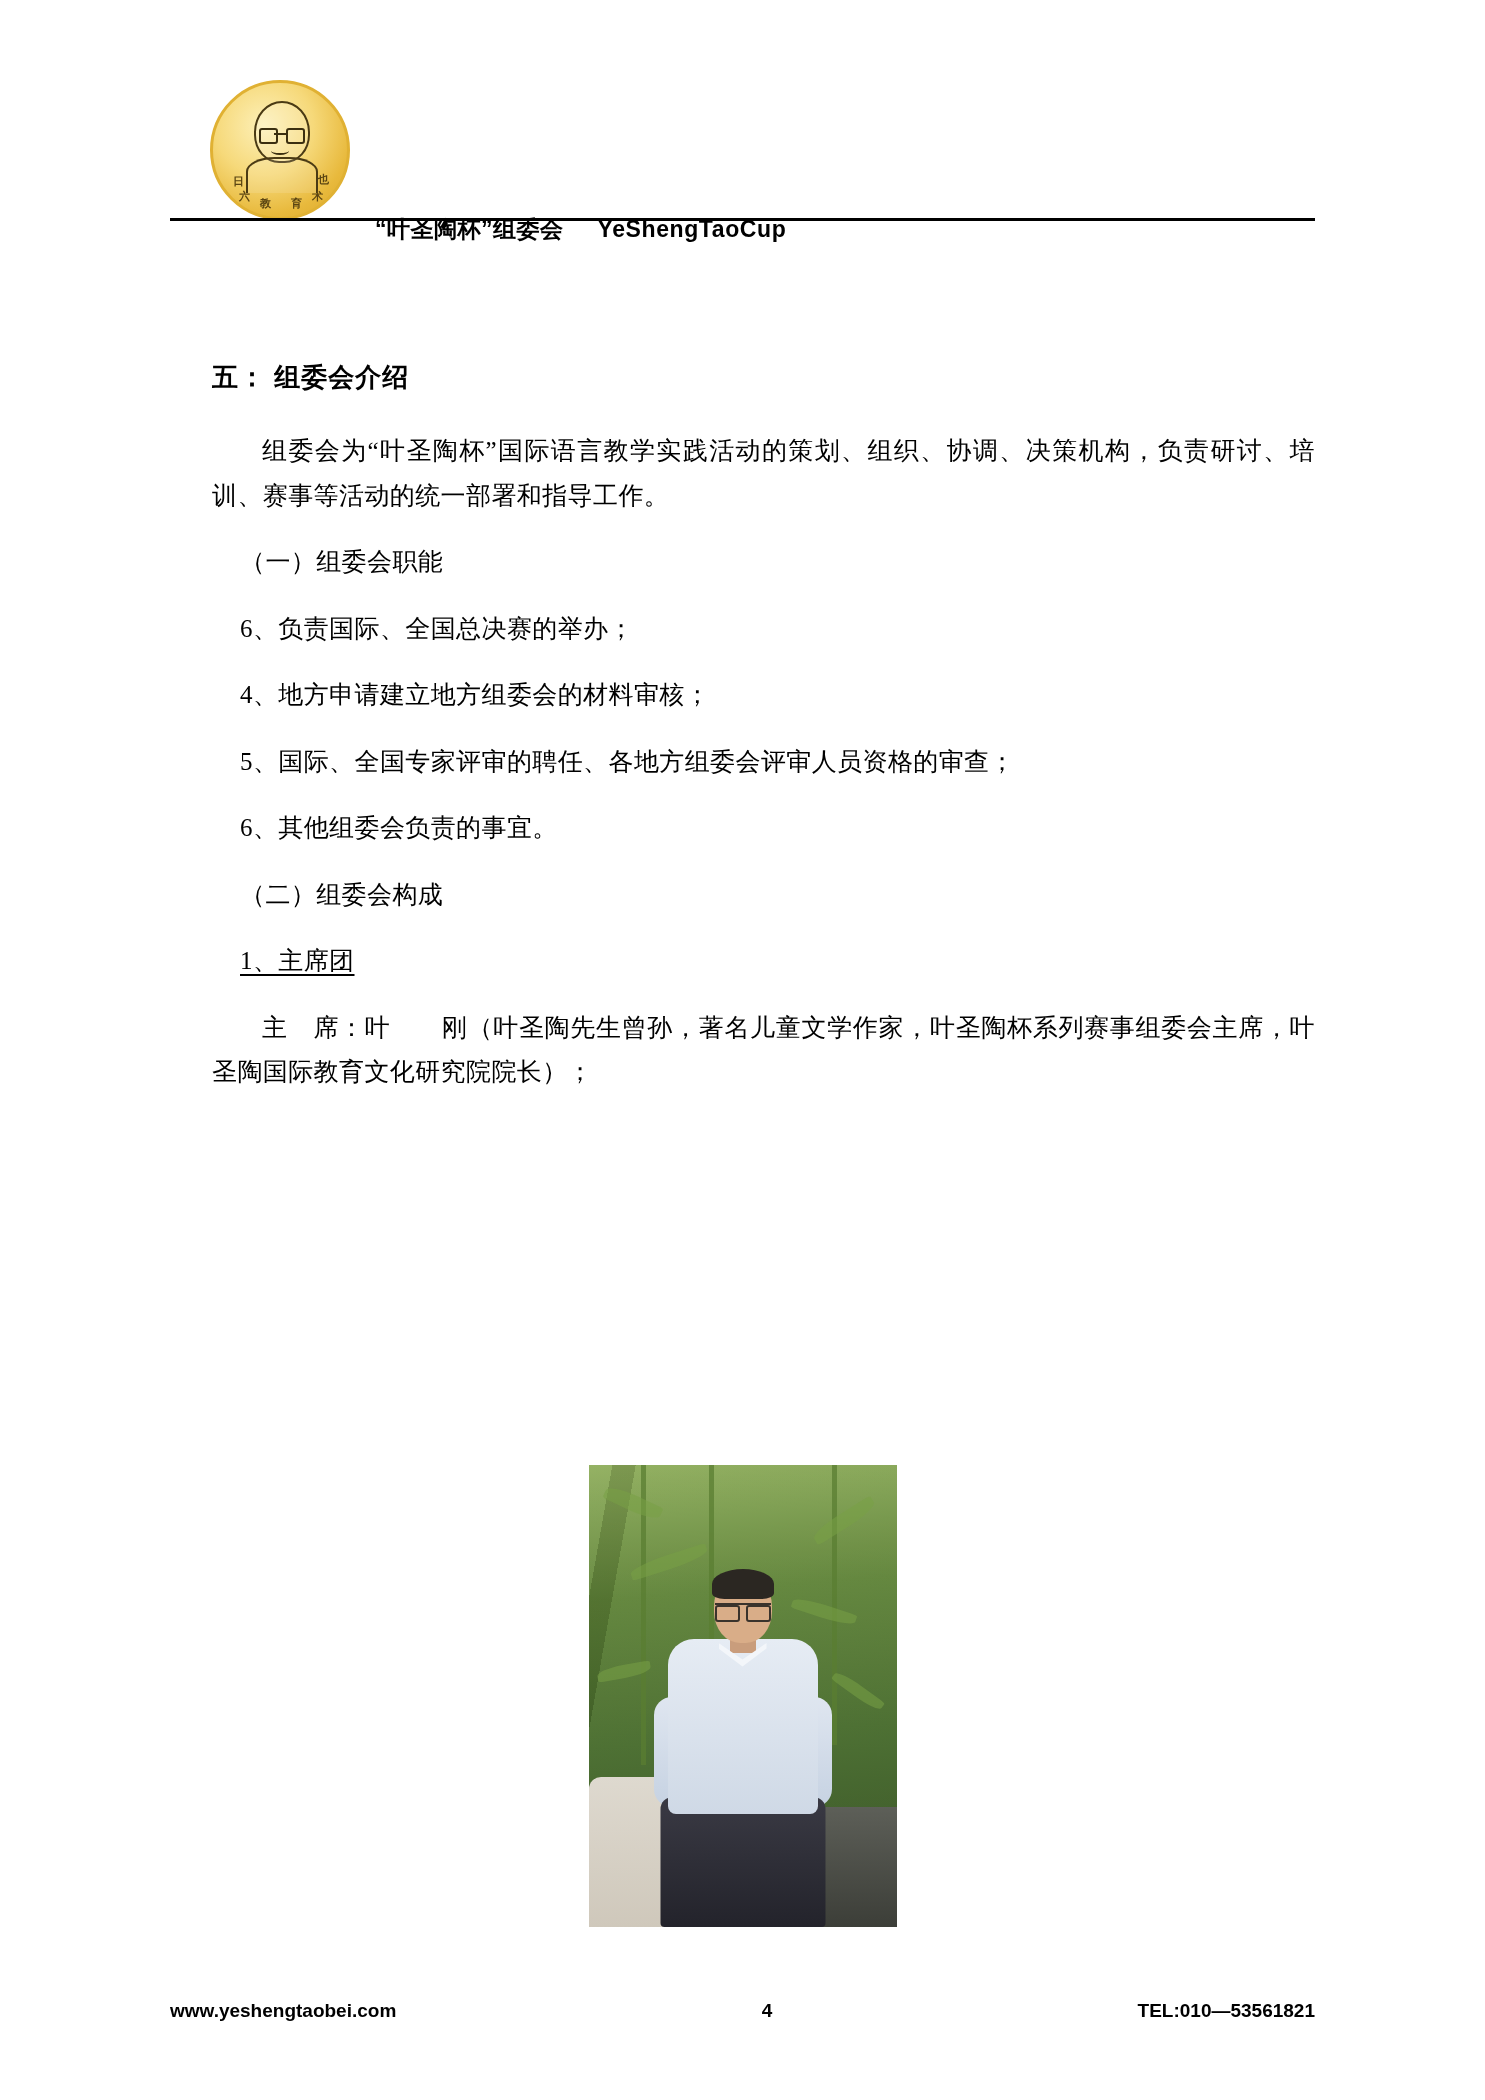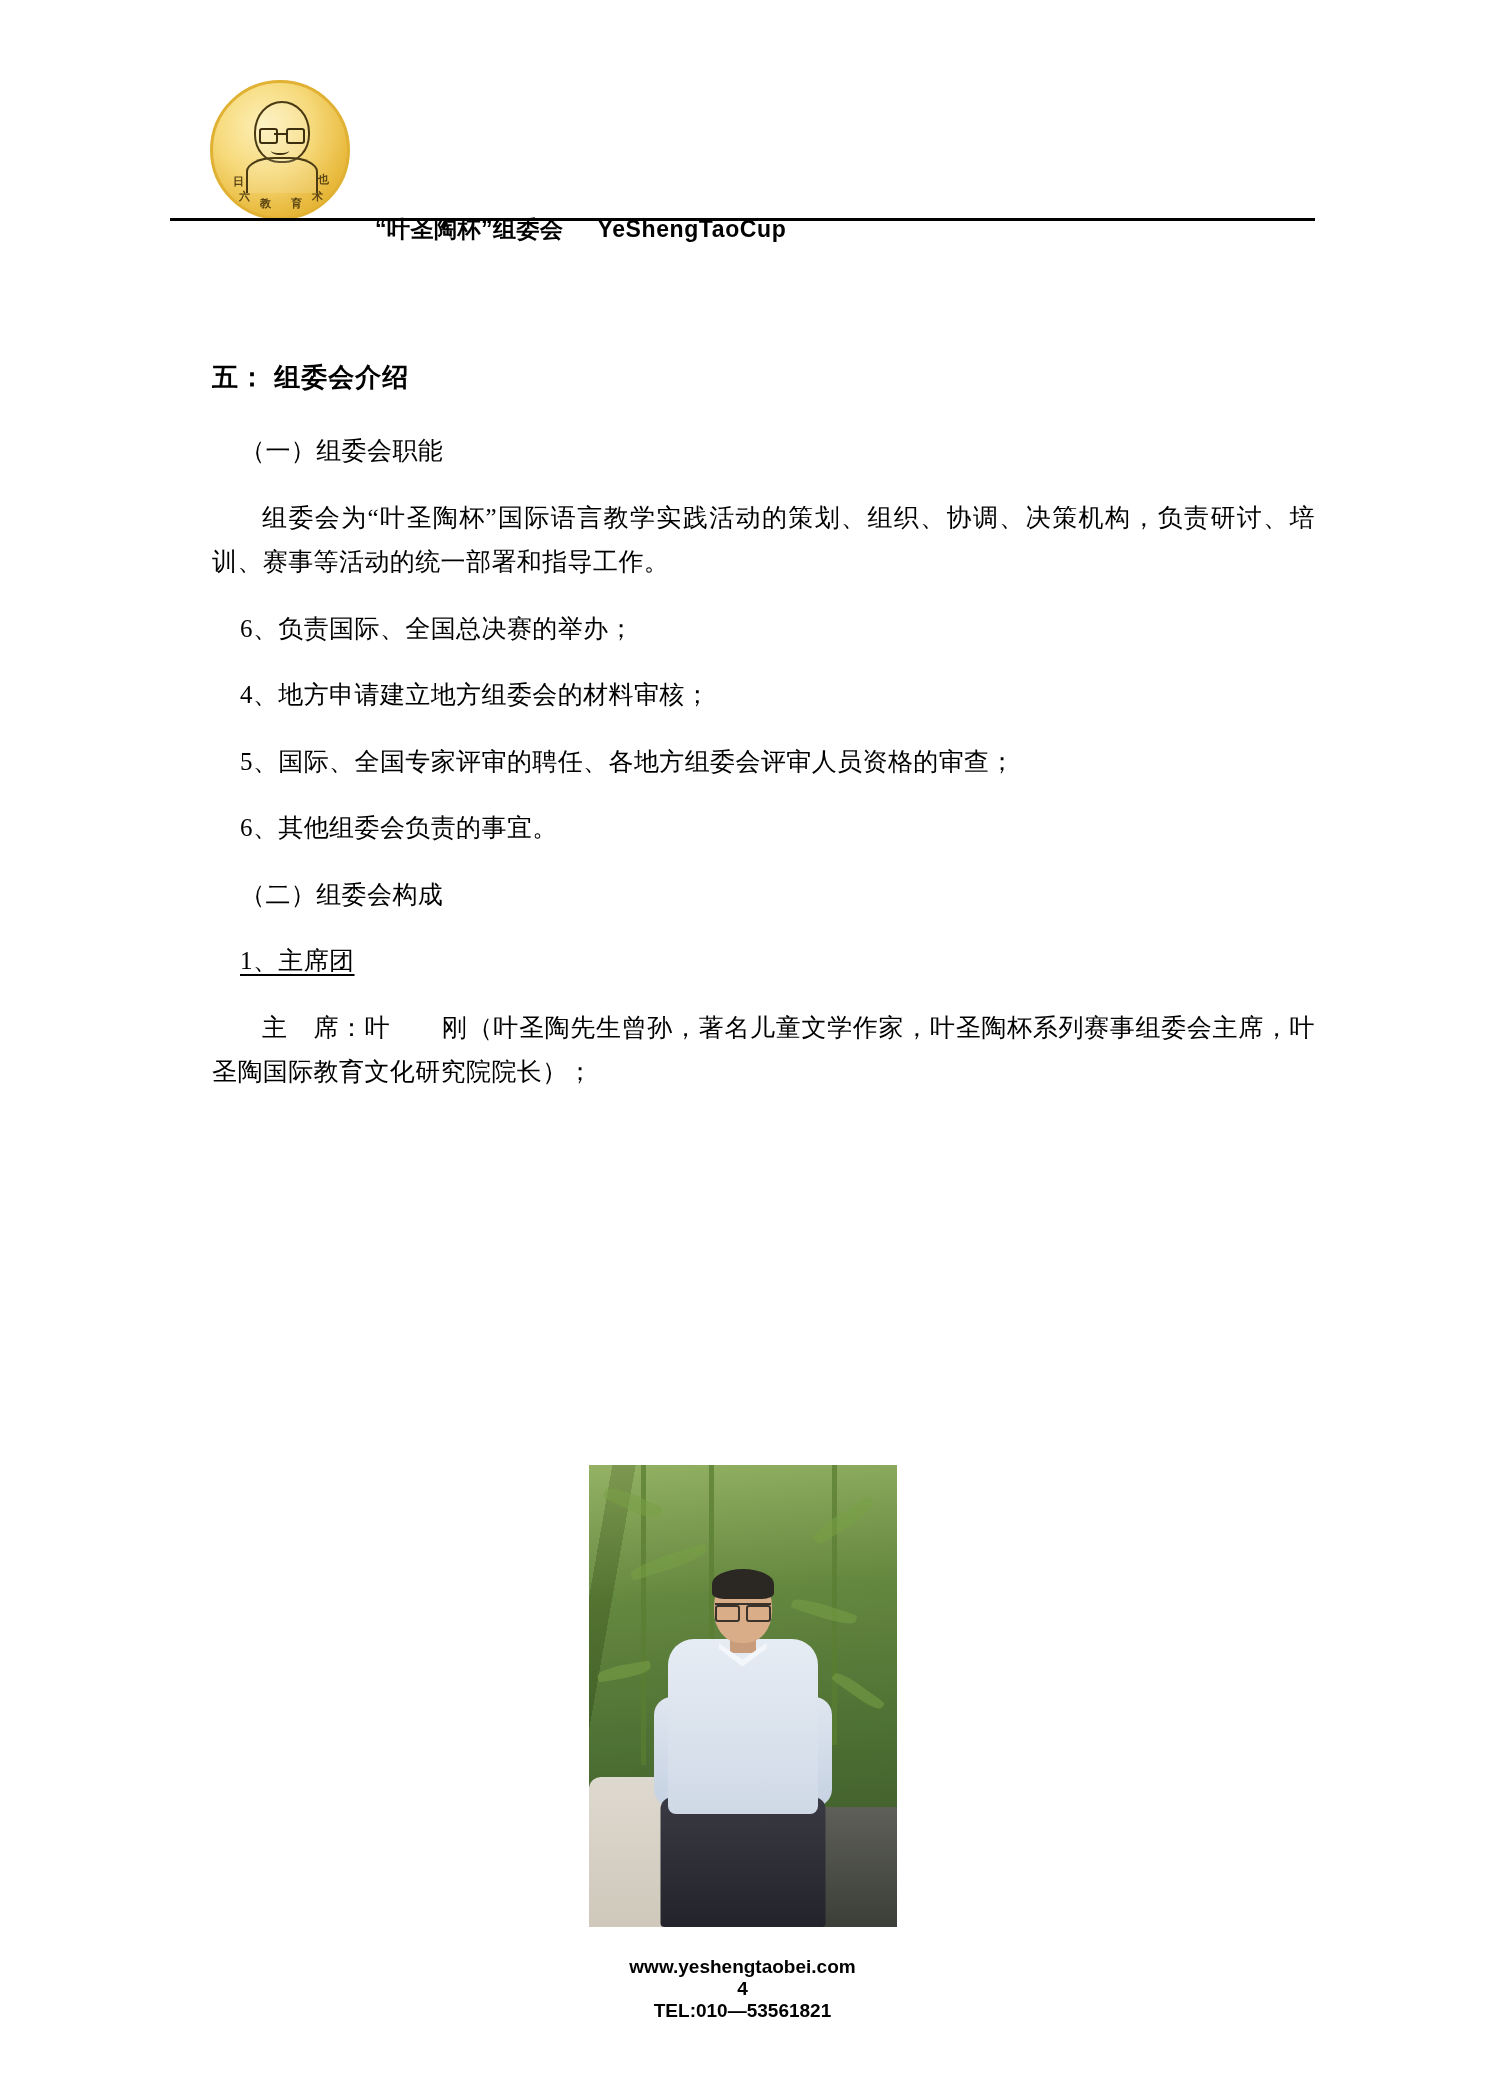--- a/index.html
+++ b/index.html
@@ -342,21 +342,20 @@
     position: absolute;
     left: 170px;
     right: 170px;
     bottom: 78px;
     font-family: "Liberation Sans", sans-serif;
     font-size: 19px;
     font-weight: bold;
     display: flex;
     align-items: center;
     justify-content: space-between;
-    flex-direction: column;
   }
   .footer .center { flex: 0 0 auto; }
 </style>
 </head>
 <body>
 
 <div class="page">
 
   <div class="header">
     <div class="logo">
@@ -383,23 +382,23 @@
       <span>“叶圣陶杯”组委会</span><span class="en">YeShengTaoCup</span>
     </div>
 
     <div class="header-rule"></div>
   </div>
 
   <div class="content">
 
     <h1 class="sec-title">五： 组委会介绍</h1>
 
+    <p class="para indent">组委会为“叶圣陶杯”国际语言教学实践活动的策划、组织、协调、决策机构，负责研讨、培训、赛事等活动的统一部署和指导工作。</p>
+
     <p class="para item">（一）组委会职能</p>
-
-    <p class="para indent">组委会为“叶圣陶杯”国际语言教学实践活动的策划、组织、协调、决策机构，负责研讨、培训、赛事等活动的统一部署和指导工作。</p>
 
     <p class="para item">6、负责国际、全国总决赛的举办；</p>
     <p class="para item">4、地方申请建立地方组委会的材料审核；</p>
     <p class="para item">5、国际、全国专家评审的聘任、各地方组委会评审人员资格的审查；</p>
     <p class="para item">6、其他组委会负责的事宜。</p>
 
     <p class="para item">（二）组委会构成</p>
 
     <p class="para item underline-head">1、主席团</p>
 

